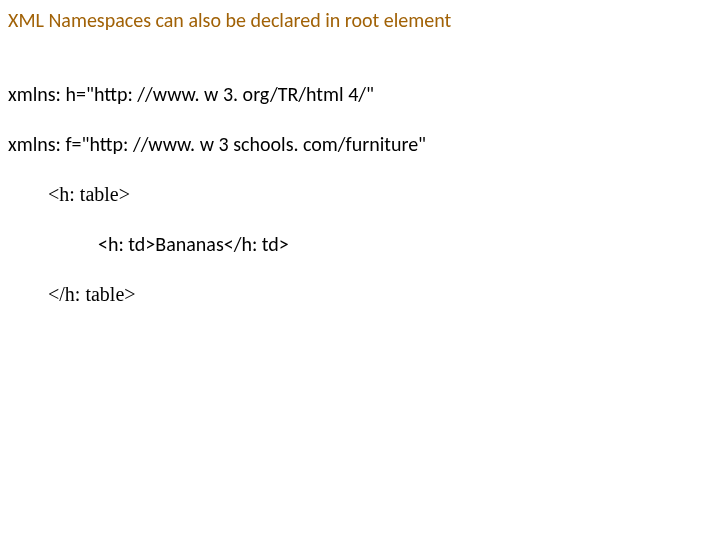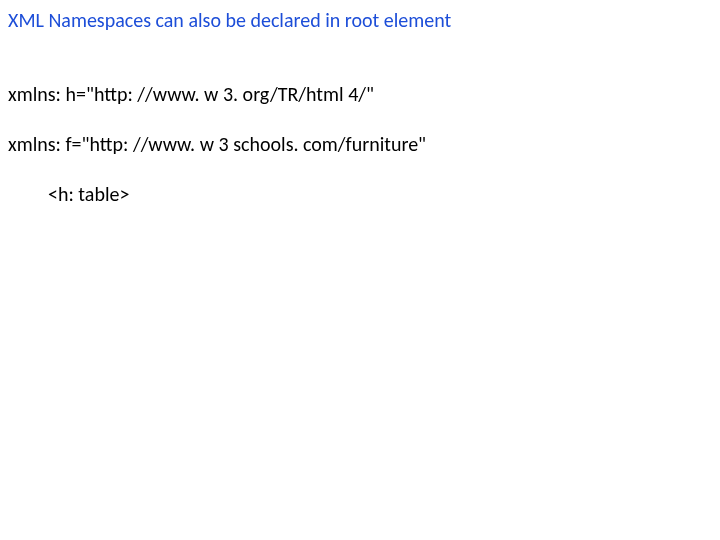--- a/index.html
+++ b/index.html
@@ -7,41 +7,43 @@
     padding: 8px;
     font-family: Calibri, Arial, sans-serif;
     font-size: 20px;
     line-height: 1.25;
     background: #fff;
     color: #000;
     width: 720px;
     box-sizing: border-box;
   }
   .heading {
-    color: #1d4ed8;
+    color: #a16207;
     margin-bottom: 24px;
   }
   .code {
     white-space: pre;
     font-family: Calibri, Arial, sans-serif;
   }
-  .ind1 { padding-left: 40px; }
+  .ind1 { padding-left: 40px; font-family: Liberation Serif, serif; }
   .ind2 { padding-left: 65px; }
   .ind3 { padding-left: 90px; }
   .blank { height: 25px; }
 </style>
 </head>
 <body>
 
 <div class="heading">XML Namespaces can also be declared in root element</div>
 
 <div class="code">
 <div>xmlns: h="http: //www. w 3. org/TR/html 4/"</div>
 <div>xmlns: f="http: //www. w 3 schools. com/furniture"</div>
 <div class="ind1">&lt;h: table&gt;</div>
+<div class="ind3">&lt;h: td&gt;Bananas&lt;/h: td&gt;</div>
+<div class="ind1">&lt;/h: table&gt;</div>
 <div class="blank"></div>
 
 
 
 
 
 
 </div>
 
 </body></html>

